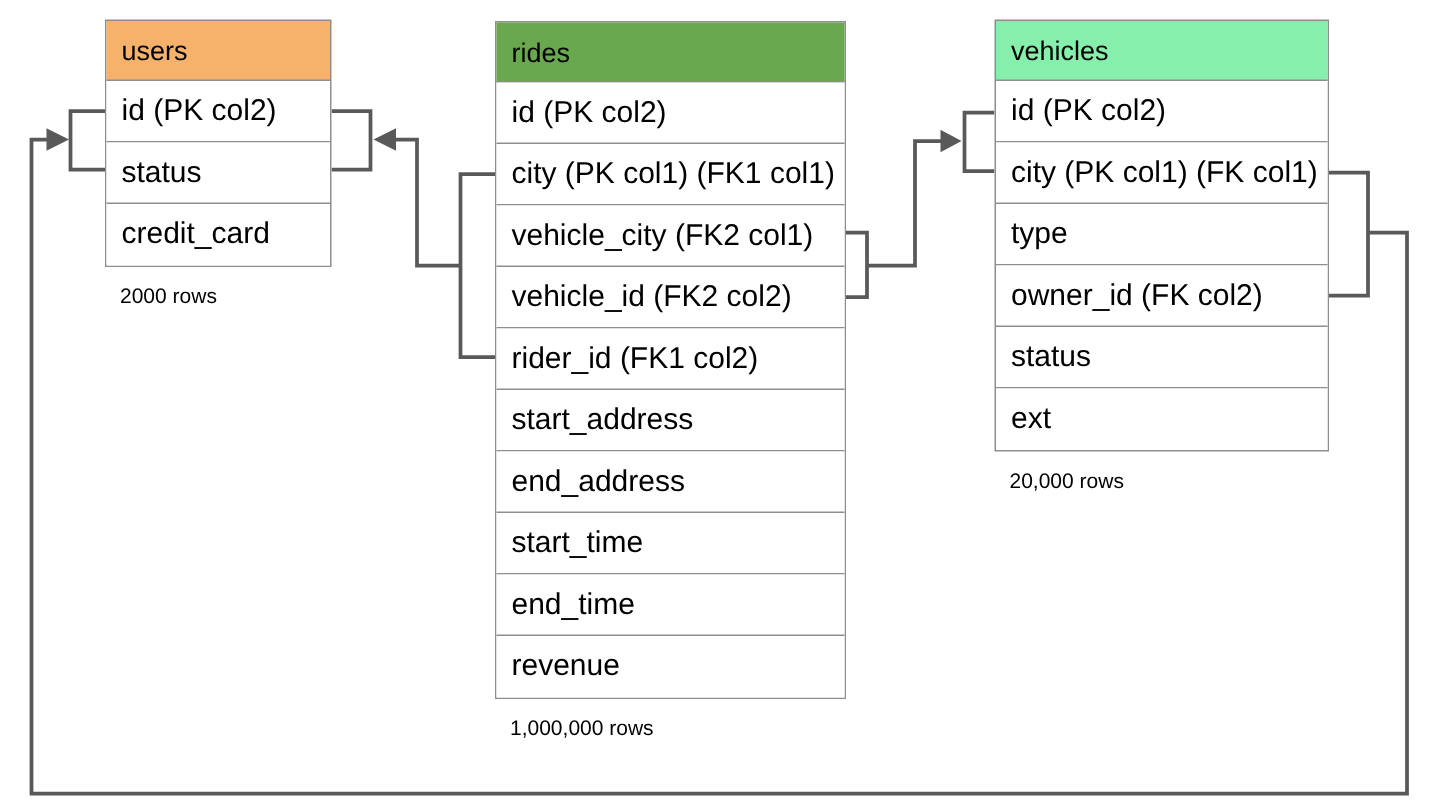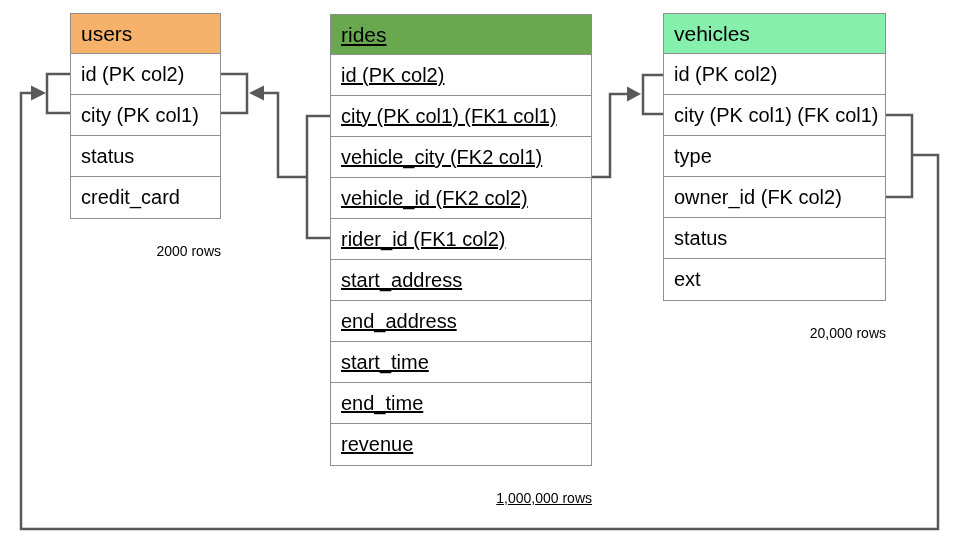--- a/index.html
+++ b/index.html
@@ -26,42 +26,41 @@
   }
   .table-box {
     border: 1px solid var(--border-color);
     background: #ffffff;
     width: 100%;
   }
   .thead {
     height: 40px;
     line-height: 40px;
     padding: 0 0 0 10px;
-    font-size: 21px;
+    font-size: 18px;
     border-bottom: 1px solid var(--border-color);
     white-space: nowrap;
     overflow: hidden;
   }
   .trow {
     height: 41px;
     line-height: 40px;
     padding: 0 0 0 10px;
     font-size: 20px;
     background: #ffffff;
     border-bottom: 1px solid var(--border-color);
     white-space: nowrap;
     overflow: hidden;
   }
   .trow:last-child { border-bottom: none; }
   .caption {
-    margin-top: 24px;
+    margin-top: 11px;
     padding-left: 10px;
     font-size: 14px;
     color: #000000;
-    text-align: right;
   }
 </style>
 </head>
 <body>
 
 <div id="canvas">
 
   <svg id="lines" viewBox="0 0 960 540" xmlns="http://www.w3.org/2000/svg">
 
     <g>
@@ -83,28 +82,27 @@
       <path class="conn" d="M70,74 H47 V113 H70"></path>
       <path class="conn" d="M912,155 H938 V529 H21 V93 H33"></path>
       <polygon class="arrowhead" points="46,93 31,85.5 31,100.5"></polygon>
     </g>
   </svg>
 
   <div class="db-table" style="left:70px; top:13px; width:151px;">
     <div class="table-box">
       <div class="thead" style="background-color: rgb(246, 178, 107);">users</div>
       <div class="trow">id (PK col2)</div>
-      <div class="trow">city (PK col1)</div>
       <div class="trow">status</div>
       <div class="trow">credit_card</div>
     </div>
     <div class="caption">2000 rows</div>
   </div>
 
-  <div class="db-table" style="left:330px; top:14px; width:262px;text-decoration:underline;">
+  <div class="db-table" style="left:330px; top:14px; width:234px;">
     <div class="table-box">
       <div class="thead" style="background-color: rgb(106, 168, 79);">rides</div>
       <div class="trow">id (PK col2)</div>
       <div class="trow">city (PK col1) (FK1 col1)</div>
       <div class="trow">vehicle_city (FK2 col1)</div>
       <div class="trow">vehicle_id (FK2 col2)</div>
       <div class="trow">rider_id (FK1 col2)</div>
       <div class="trow">start_address</div>
       <div class="trow">end_address</div>
       <div class="trow">start_time</div>

